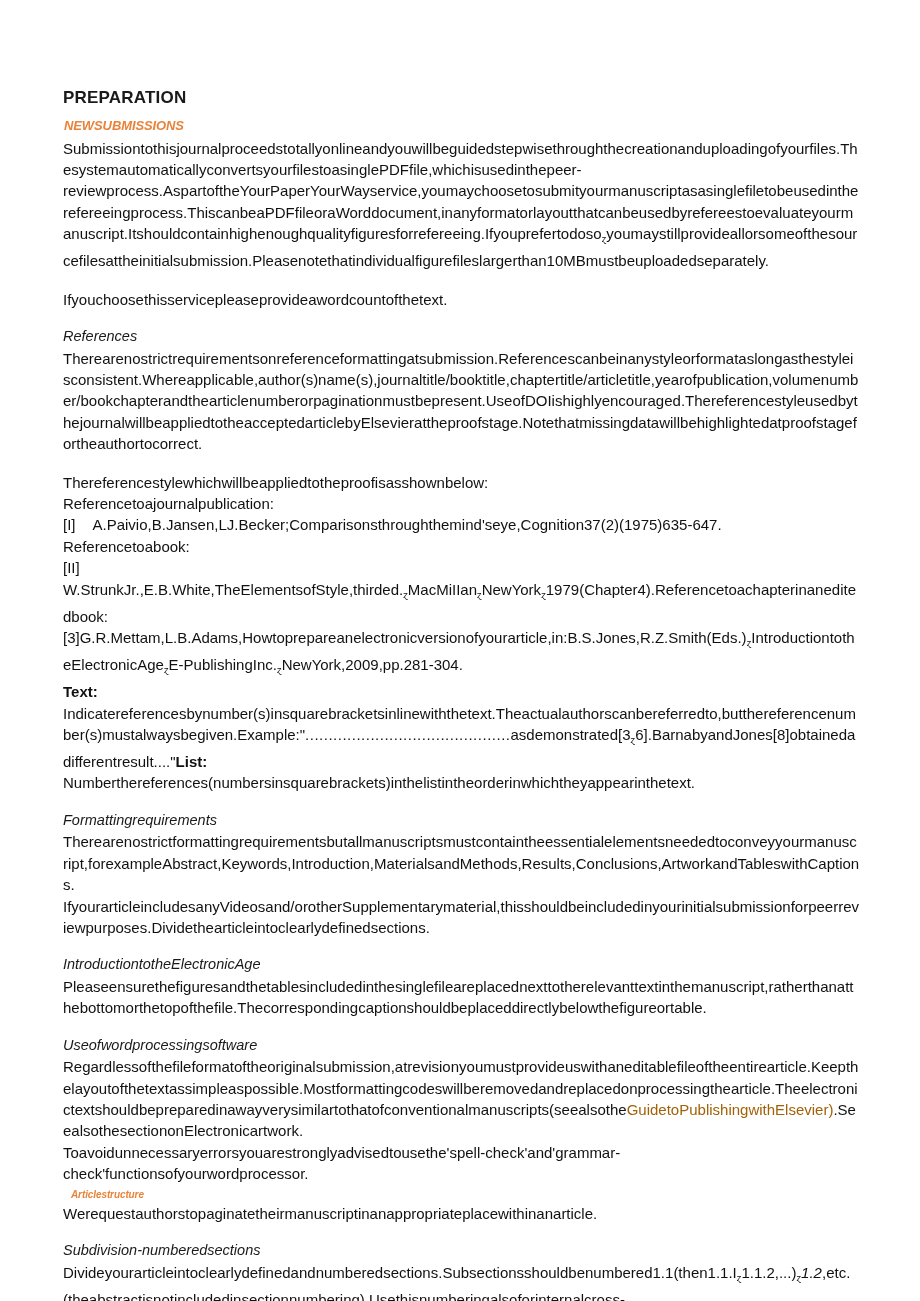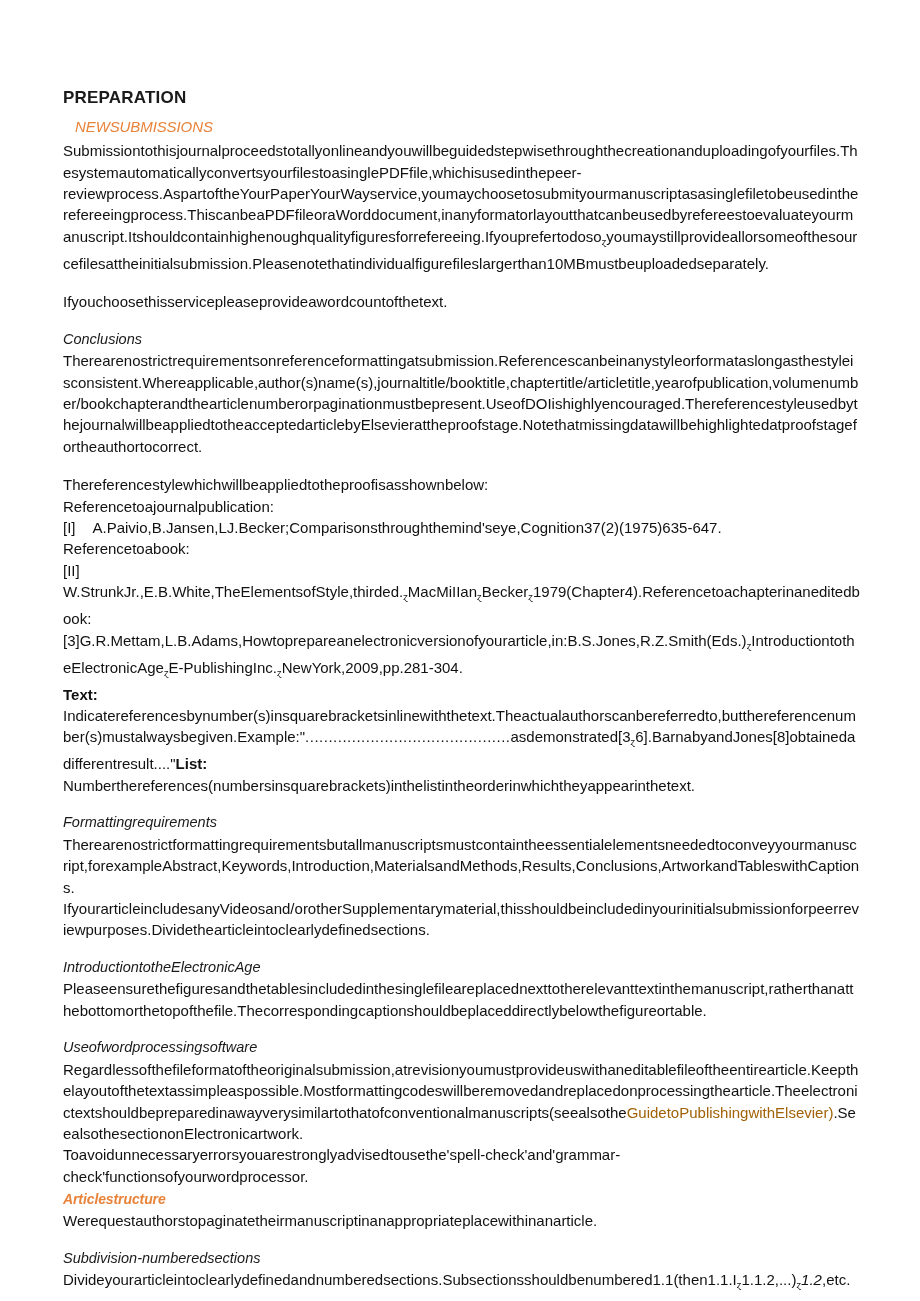--- a/index.html
+++ b/index.html
@@ -31,34 +31,34 @@
   
   .h-main {
     font-size: 17px;
     font-weight: bold;
     color: #1a1a1a;
     letter-spacing: 0.2px;
     margin: 0 0 10px 0;
     line-height: 1.2;
   }
   .h-orange {
-    font-size: 15px;
-    font-weight: normal;
+    font-size: 13px;
+    font-weight: bold;
     font-style: italic;
     color: #e8833a;
-    margin: 0 0 3px 12px;
+    margin: 0 0 3px 1px;
     line-height: 1.25;
     letter-spacing: -0.1px;
   }
   .h-orange-sm {
-    font-size: 14px;
+    font-size: 10px;
     font-weight: bold;
     font-style: italic;
     color: #e8833a;
-    margin: 0 0 2px 0;
+    margin: 0 0 2px 8px;
     line-height: 1.3;
     letter-spacing: -0.1px;
   }
   .h-italic {
     font-size: 14.5px;
     font-style: italic;
     font-weight: normal;
     color: #1a1a1a;
     margin: 0 0 1px 0;
     line-height: 1.35;
@@ -102,28 +102,28 @@
   <div id="content">
 
     <h1 class="h-main">PREPARATION</h1>
 
     <h2 class="h-orange">NEWSUBMISSIONS</h2>
 
     <p class="para gap-lg"><span>Submissiontothisjournalproceedstotallyonlineandyouwillbeguidedstepwisethroughthecreationanduploadingofyourfiles.ThesystemautomaticallyconvertsyourfilestoasinglePDFfile,whichisusedinthepeer-reviewprocess.AspartoftheYourPaperYourWayservice,youmaychoosetosubmityourmanuscriptasasinglefiletobeusedintherefereeingprocess.ThiscanbeaPDFfileoraWorddocument,inanyformatorlayoutthatcanbeusedbyrefereestoevaluateyourmanuscript.Itshouldcontainhighenoughqualityfiguresforrefereeing.Ifyouprefertodoso</span><span class="sub-comma">ɀ</span><span>youmaystillprovideallorsomeofthesourcefilesattheinitialsubmission.Pleasenotethatindividualfigurefileslargerthan10MBmustbeuploadedseparately.</span></p>
 
     <p class="para gap-lg">Ifyouchoosethisservicepleaseprovideawordcountofthetext.</p>
 
-    <h3 class="h-italic">Conclusions</h3>
+    <h3 class="h-italic">References</h3>
     <p class="para gap-lg">Therearenostrictrequirementsonreferenceformattingatsubmission.Referencescanbeinanystyleorformataslongasthestyleisconsistent.Whereapplicable,author(s)name(s),journaltitle/booktitle,chaptertitle/articletitle,yearofpublication,volumenumber/bookchapterandthearticlenumberorpaginationmustbepresent.UseofDOIishighlyencouraged.ThereferencestyleusedbythejournalwillbeappliedtotheacceptedarticlebyElsevierattheproofstage.Notethatmissingdatawillbehighlightedatproofstagefortheauthortocorrect.</p>
 
     <p class="para gap-0">Thereferencestylewhichwillbeappliedtotheproofisasshownbelow:</p>
     <p class="para gap-0">Referencetoajournalpublication:</p>
     <p class="para gap-0 refline"><span>[I]</span><span class="ref-ind"></span><span>A.Paivio,B.Jansen,LJ.Becker;Comparisonsthroughthemind'seye,Cognition37(2)(1975)635-647.</span></p>
     <p class="para gap-0">Referencetoabook:</p>
-    <p class="para gap-0 refline"><span>[II]</span><span class="ref-ind"></span><span>W.StrunkJr.,E.B.White,TheElementsofStyle,thirded.</span><span class="sub-comma">ɀ</span><span>MacMiIIan</span><span class="sub-comma">ɀ</span><span>Becker</span><span class="sub-comma">ɀ</span><span>1979(Chapter4).Referencetoachapterinaneditedbook:</span></p>
+    <p class="para gap-0 refline"><span>[II]</span><span class="ref-ind"></span><span>W.StrunkJr.,E.B.White,TheElementsofStyle,thirded.</span><span class="sub-comma">ɀ</span><span>MacMiIIan</span><span class="sub-comma">ɀ</span><span>NewYork</span><span class="sub-comma">ɀ</span><span>1979(Chapter4).Referencetoachapterinaneditedbook:</span></p>
     <p class="para gap-0 refline"><span>[3]</span><span>G.R.Mettam,L.B.Adams,Howtoprepareanelectronicversionofyourarticle,in:B.S.Jones,R.Z.Smith(Eds.)</span><span class="sub-comma">ɀ</span><span>IntroductiontotheElectronicAge</span><span class="sub-comma">ɀ</span><span>E-PublishingInc.</span><span class="sub-comma">ɀ</span><span>NewYork,2009,pp.281-304.</span></p>
 
     <p class="para gap-0"><b class="inline-b">Text:</b></p>
     <p class="para gap-0"><span>Indicatereferencesbynumber(s)insquarebracketsinlinewiththetext.Theactualauthorscanbereferredto,butthereferencenumber(s)mustalwaysbegiven.Example:"</span><span class="dots">............................................</span><span>asdemonstrated[3</span><span class="sub-comma">ɀ</span><span>6].BarnabyandJones[8]obtainedadifferentresult...."</span><b class="inline-b">List:</b></p>
     <p class="para gap-lg">Numberthereferences(numbersinsquarebrackets)inthelistintheorderinwhichtheyappearinthetext.</p>
 
     <h3 class="h-italic">Formattingrequirements</h3>
     <p class="para gap-0">Therearenostrictformattingrequirementsbutallmanuscriptsmustcontaintheessentialelementsneededtoconveyyourmanuscript,forexampleAbstract,Keywords,Introduction,MaterialsandMethods,Results,Conclusions,ArtworkandTableswithCaptions.</p>
     <p class="para gap-lg">IfyourarticleincludesanyVideosand/orotherSupplementarymaterial,thisshouldbeincludedinyourinitialsubmissionforpeerreviewpurposes.Dividethearticleintoclearlydefinedsections.</p>
 

